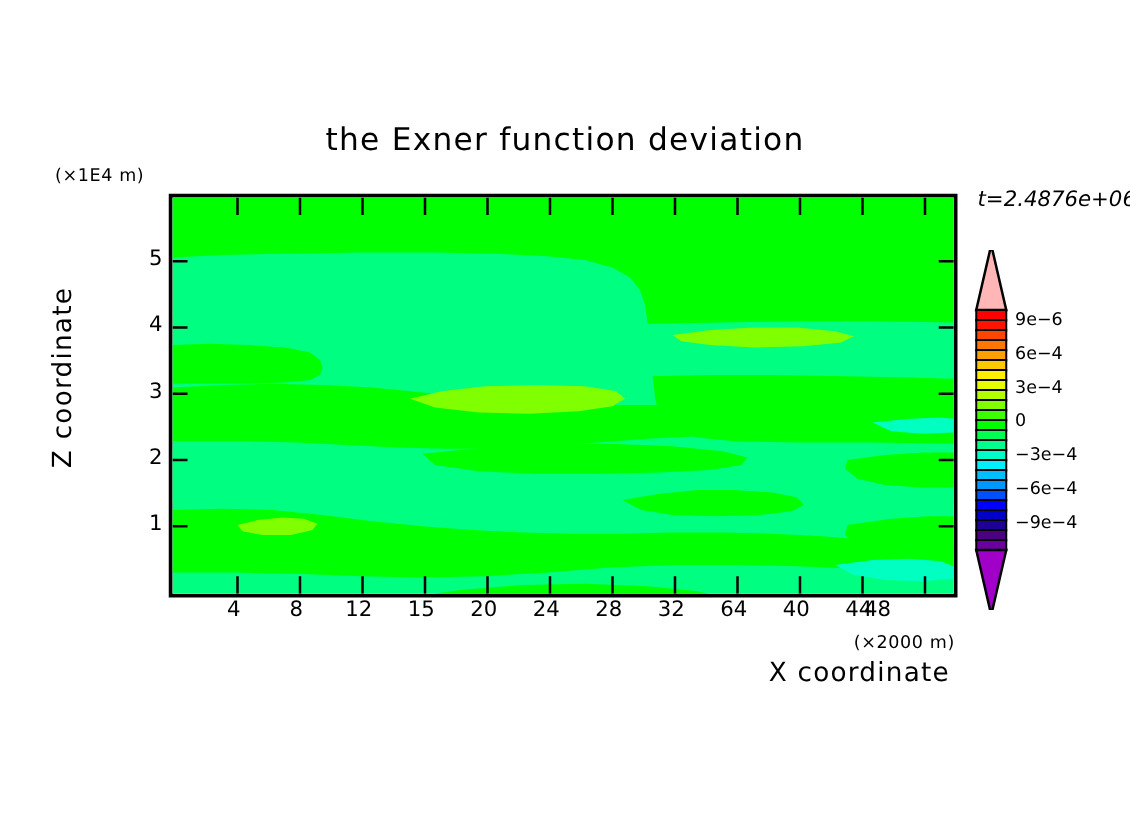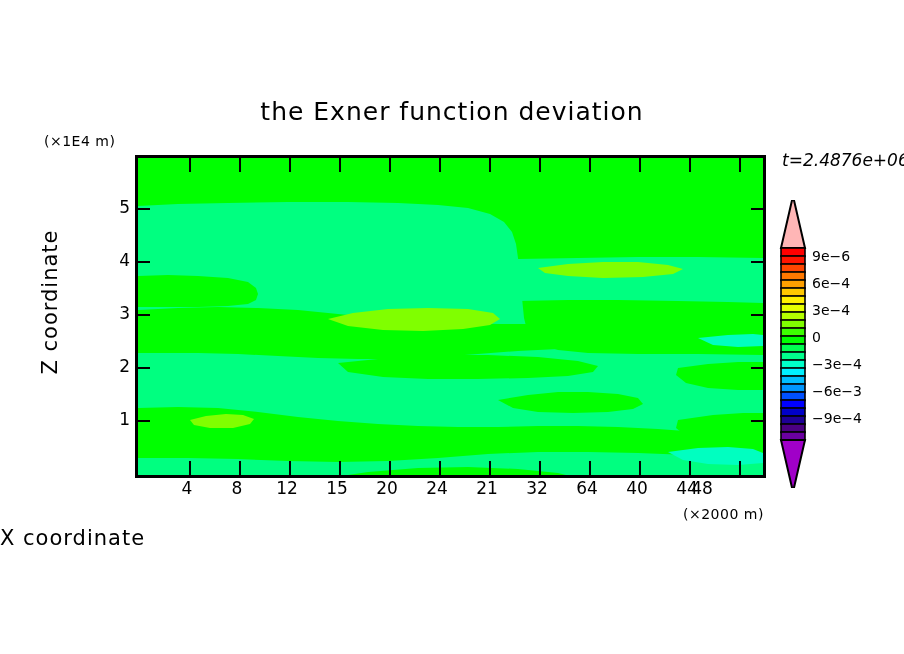--- a/index.html
+++ b/index.html
@@ -7,21 +7,21 @@
        font-family:"DejaVu Sans", sans-serif;color:#000;overflow:hidden;}
   .abs{position:absolute;}
 
   #title{left:0;top:86px;width:904px;text-align:center;
          font-size:25px;letter-spacing:1px;font-weight:400;margin-top:11px;}
 
   #unit-top-left{left:44px;top:119px;font-size:14px;letter-spacing:.5px;margin-top:14px;}
   #time-stamp{left:782px;top:150px;font-size:17px;letter-spacing:0px;font-style:italic;}
   #unit-bottom-right{left:683px;top:506px;font-size:14px;letter-spacing:.5px;}
 
-  #xlabel{left:0;top:526px;width:760px;text-align:left;font-size:21px;
+  #xlabel{left:0;top:526px;width:760px;text-align:right;font-size:21px;
           letter-spacing:1px;}
   #ylabel{left:-60px;top:290px;width:220px;text-align:center;font-size:21px;
           letter-spacing:1px;transform:rotate(-90deg);transform-origin:50% 50%;}
 
   #plot{left:135px;top:155px;width:625px;height:317px;
         border:3px solid #000;box-sizing:content-box;}
   #plot svg{display:block;}
 
   .xtick-lab{position:absolute;font-size:17px;text-align:center;
              width:40px;top:478px;letter-spacing:0px;}
@@ -161,21 +161,21 @@
     </g>
   </svg>
 </div>
 
 <div class="xtick-lab abs" style="left:167px">4</div>
 <div class="xtick-lab abs" style="left:217px">8</div>
 <div class="xtick-lab abs" style="left:267px">12</div>
 <div class="xtick-lab abs" style="left:317px">15</div>
 <div class="xtick-lab abs" style="left:367px">20</div>
 <div class="xtick-lab abs" style="left:417px">24</div>
-<div class="xtick-lab abs" style="left:467px">21</div>
+<div class="xtick-lab abs" style="left:467px">28</div>
 <div class="xtick-lab abs" style="left:517px">32</div>
 <div class="xtick-lab abs" style="left:567px">64</div>
 <div class="xtick-lab abs" style="left:617px">40</div>
 <div class="xtick-lab abs" style="left:667px">44</div>
 <div class="xtick-lab abs" style="left:682px">48</div>
 
 <div class="ytick-lab abs" style="left:96px;top:409px">1</div>
 <div class="ytick-lab abs" style="left:96px;top:356px">2</div>
 <div class="ytick-lab abs" style="left:96px;top:303px">3</div>
 <div class="ytick-lab abs" style="left:96px;top:250px">4</div>
@@ -215,14 +215,14 @@
       </g>
     <polygon points="14,292 26,240 2,240" fill="#A000C8" stroke="#000" stroke-width="2"></polygon>
   </svg>
 </div>
 
 <div class="cb-lab abs" style="top:248px">9e−6</div>
 <div class="cb-lab abs" style="top:275px">6e−4</div>
 <div class="cb-lab abs" style="top:302px">3e−4</div>
 <div class="cb-lab abs" style="top:329px">0</div>
 <div class="cb-lab abs" style="top:356px">−3e−4</div>
-<div class="cb-lab abs" style="top:383px">−6e−3</div>
+<div class="cb-lab abs" style="top:383px">−6e−4</div>
 <div class="cb-lab abs" style="top:410px">−9e−4</div>
 
 </body></html>

